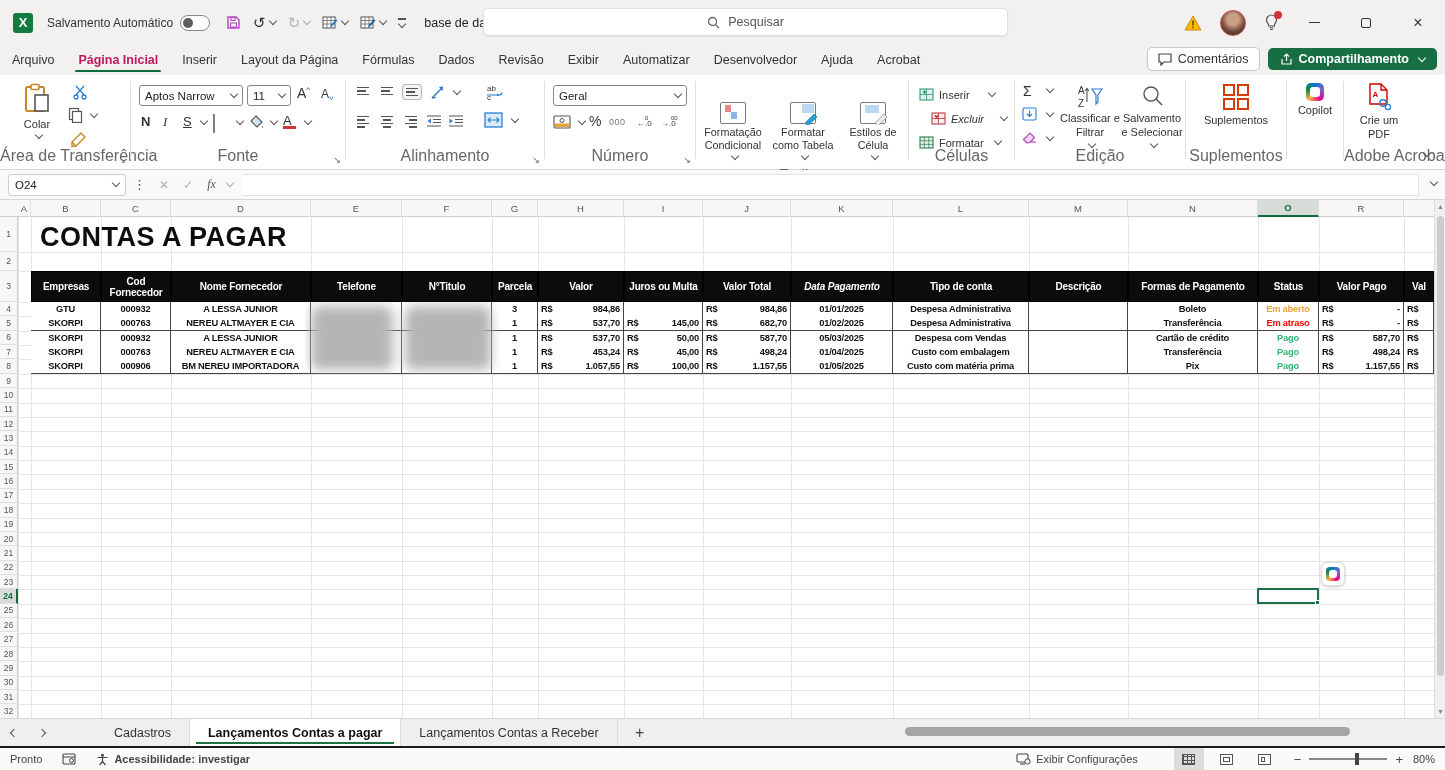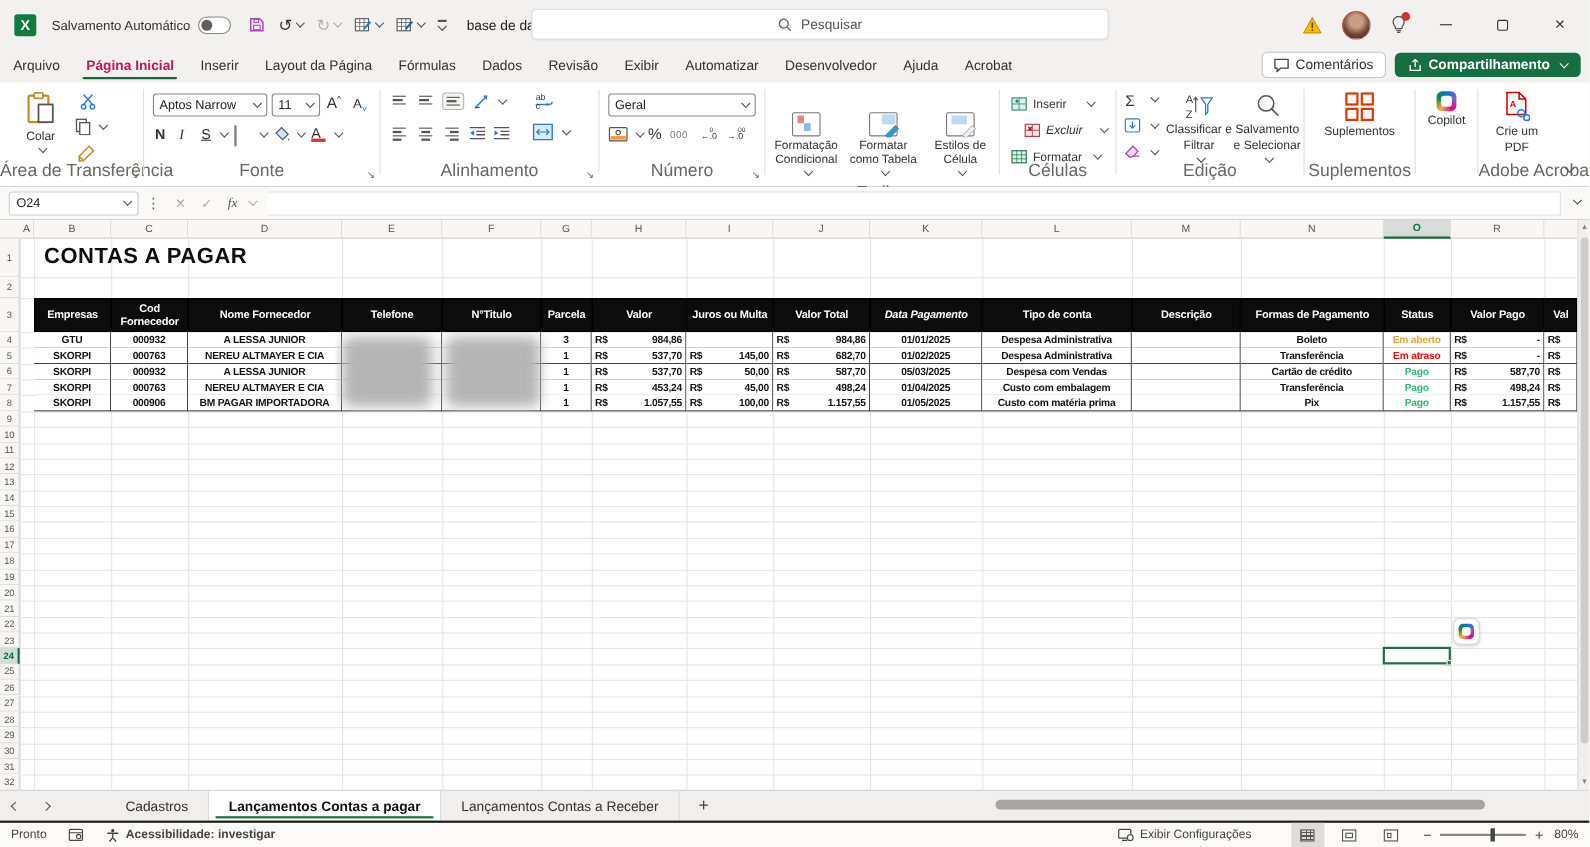--- a/index.html
+++ b/index.html
@@ -67,21 +67,21 @@
 
   
   #grid { position:absolute; left:0; top:200px; width:1445px; height:518px; background:#fff; overflow:hidden; }
   #colheads { position:absolute; left:0; top:0; width:1434px; height:17px; background:#f8f7f6; border-bottom:1px solid #d0cecc; }
   .colhead { position:absolute; top:0; height:17px; font-size:9.5px; color:#555; display:flex; align-items:center; justify-content:center; border-right:1px solid #e0dedc; }
   .colhead.sel { background:#d8dcd9; color:#0f6b3c; font-weight:bold; border-bottom:2px solid #0f6b3c; }
   .rowhead { position:absolute; left:0; width:18px; background:#f8f7f6; font-size:8.5px; color:#555; display:flex; align-items:center; justify-content:center; border-bottom:1px solid #e0dedc; border-right:1px solid #d0cecc; }
   .rowhead.sel { background:#d8dcd9; color:#0f6b3c; font-weight:bold; border-right:2px solid #0f6b3c; }
   .vline { position:absolute; width:1px; background:#e6e5e3; top:17px; }
   .hline { position:absolute; height:1px; background:#e6e5e3; left:18px; }
-  #sheet-title { position:absolute; left:40px; top:22px; font-size:20px; font-weight:800; color:#0d0d0d; letter-spacing:.5px; }
+  #sheet-title { position:absolute; left:40px; top:22px; font-size:27px; font-weight:800; color:#0d0d0d; letter-spacing:.5px; }
   .thcell { position:absolute; background:#0c0c0c; color:#fff; font-weight:bold; font-size:10px; line-height:1.1; display:flex; align-items:center; justify-content:center; text-align:center; border:1px solid #000; letter-spacing:-0.2px; overflow:hidden; white-space:nowrap; }
   .thcell.wrap { white-space:normal; }
   .tdcell { position:absolute; background:#fff; font-size:9.3px; font-weight:600; color:#111; display:flex; align-items:center; justify-content:center; border-right:1px solid #444; border-bottom:1px solid #444; letter-spacing:-0.2px; overflow:hidden; white-space:nowrap; }
   .tdcell.money { justify-content:space-between; padding:0 3px; }
   .tdcell.left { justify-content:flex-start; padding-left:3px; }
   .blurwrap { position:absolute; overflow:hidden; }
   .blob { position:absolute; background:#b5b5b5; filter:blur(6px); border-radius:8px; }
   #selcell { position:absolute; border:2px solid #1e7145; background:transparent; }
   #selcell .handle { position:absolute; right:-3px; bottom:-3px; width:5px; height:5px; background:#1e7145; border:1px solid #fff; }
   #copilot-float { position:absolute; left:1321px; top:362px; width:24px; height:24px; background:#fff; border:1px solid #e0dedc; border-radius:6px; box-shadow:0 1px 3px rgba(0,0,0,.2); display:flex; align-items:center; justify-content:center; }
@@ -772,21 +772,21 @@
       <div class="tdcell" style="left: 1029px; top: 145.11px; width: 99px; height: 15px;"></div>
       <div class="tdcell" style="left: 1128px; top: 145.11px; width: 130px; height: 15px;">Transferência</div>
       <div class="tdcell" style="left: 1258px; top: 145.11px; width: 61px; height: 15px; color: rgb(51, 181, 117); font-weight: 700;">Pago</div>
       <div class="tdcell money" style="left: 1319px; top: 145.11px; width: 85px; height: 15px;">
         <span>R$</span>
         <span>498,24</span>
       </div>
       <div class="tdcell left" style="left: 1404px; top: 145.11px; width: 30px; height: 15px;">R$</div>
       <div class="tdcell" style="left: 31px; top: 159.48px; width: 70px; height: 15px;">SKORPI</div>
       <div class="tdcell" style="left: 101px; top: 159.48px; width: 70px; height: 15px;">000906</div>
-      <div class="tdcell" style="left: 171px; top: 159.48px; width: 140px; height: 15px;">BM PAGAR IMPORTADORA</div>
+      <div class="tdcell" style="left: 171px; top: 159.48px; width: 140px; height: 15px;">BM NEREU IMPORTADORA</div>
       <div class="tdcell" style="left: 311px; top: 159.48px; width: 91px; height: 15px;"></div>
       <div class="tdcell" style="left: 402px; top: 159.48px; width: 90px; height: 15px;"></div>
       <div class="tdcell" style="left: 492px; top: 159.48px; width: 46px; height: 15px;">1</div>
       <div class="tdcell money" style="left: 538px; top: 159.48px; width: 86px; height: 15px;">
         <span>R$</span>
         <span>1.057,55</span>
       </div>
       <div class="tdcell money" style="left: 624px; top: 159.48px; width: 79px; height: 15px;">
         <span>R$</span>
         <span>100,00</span>

